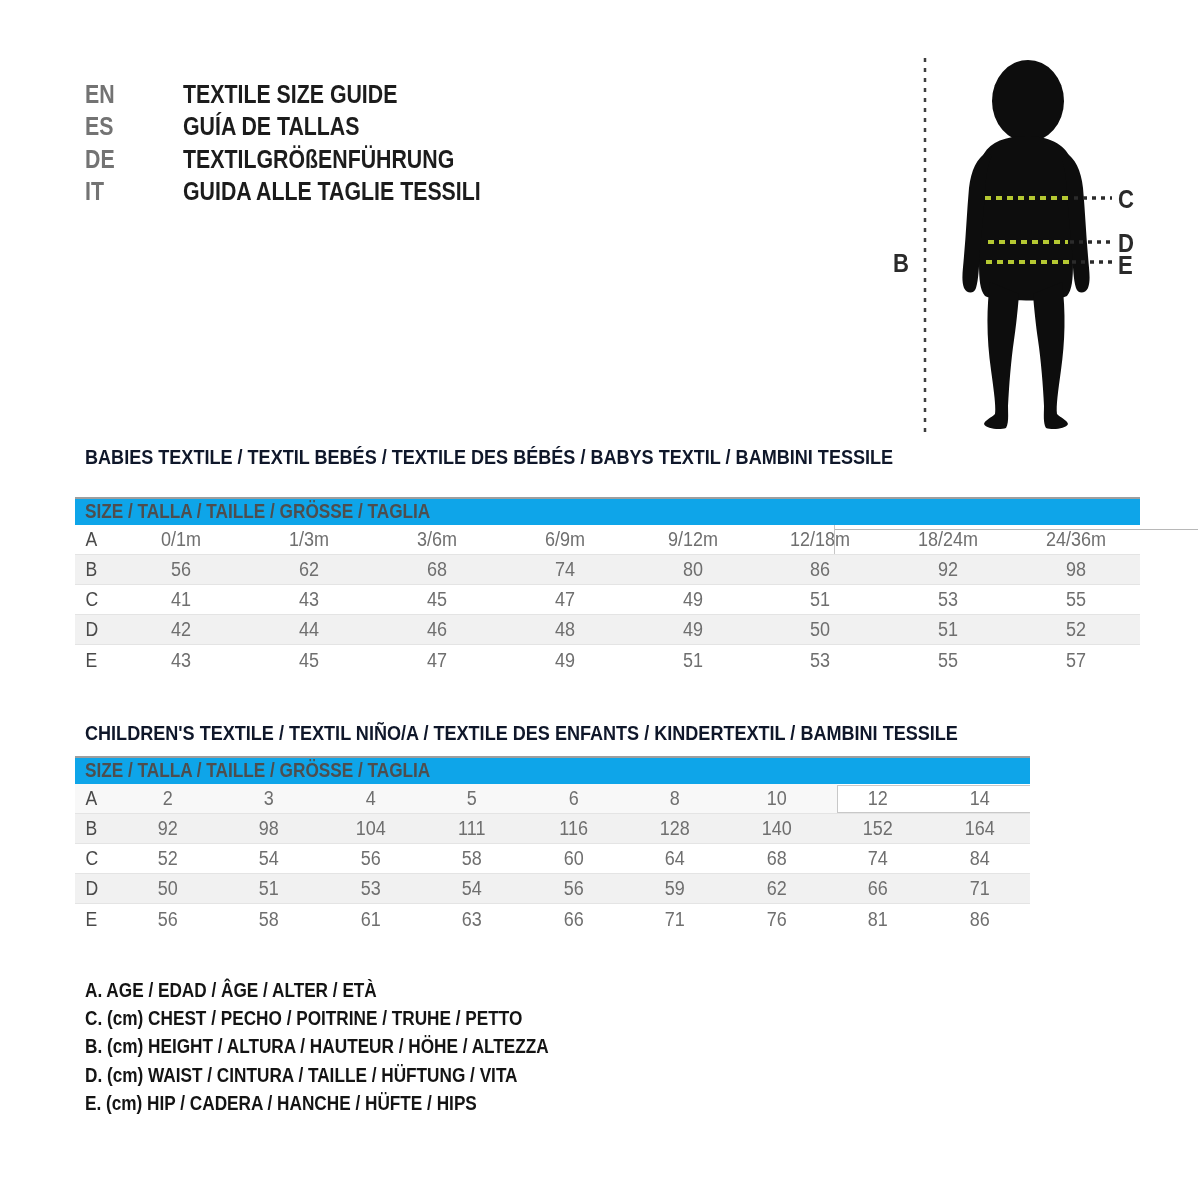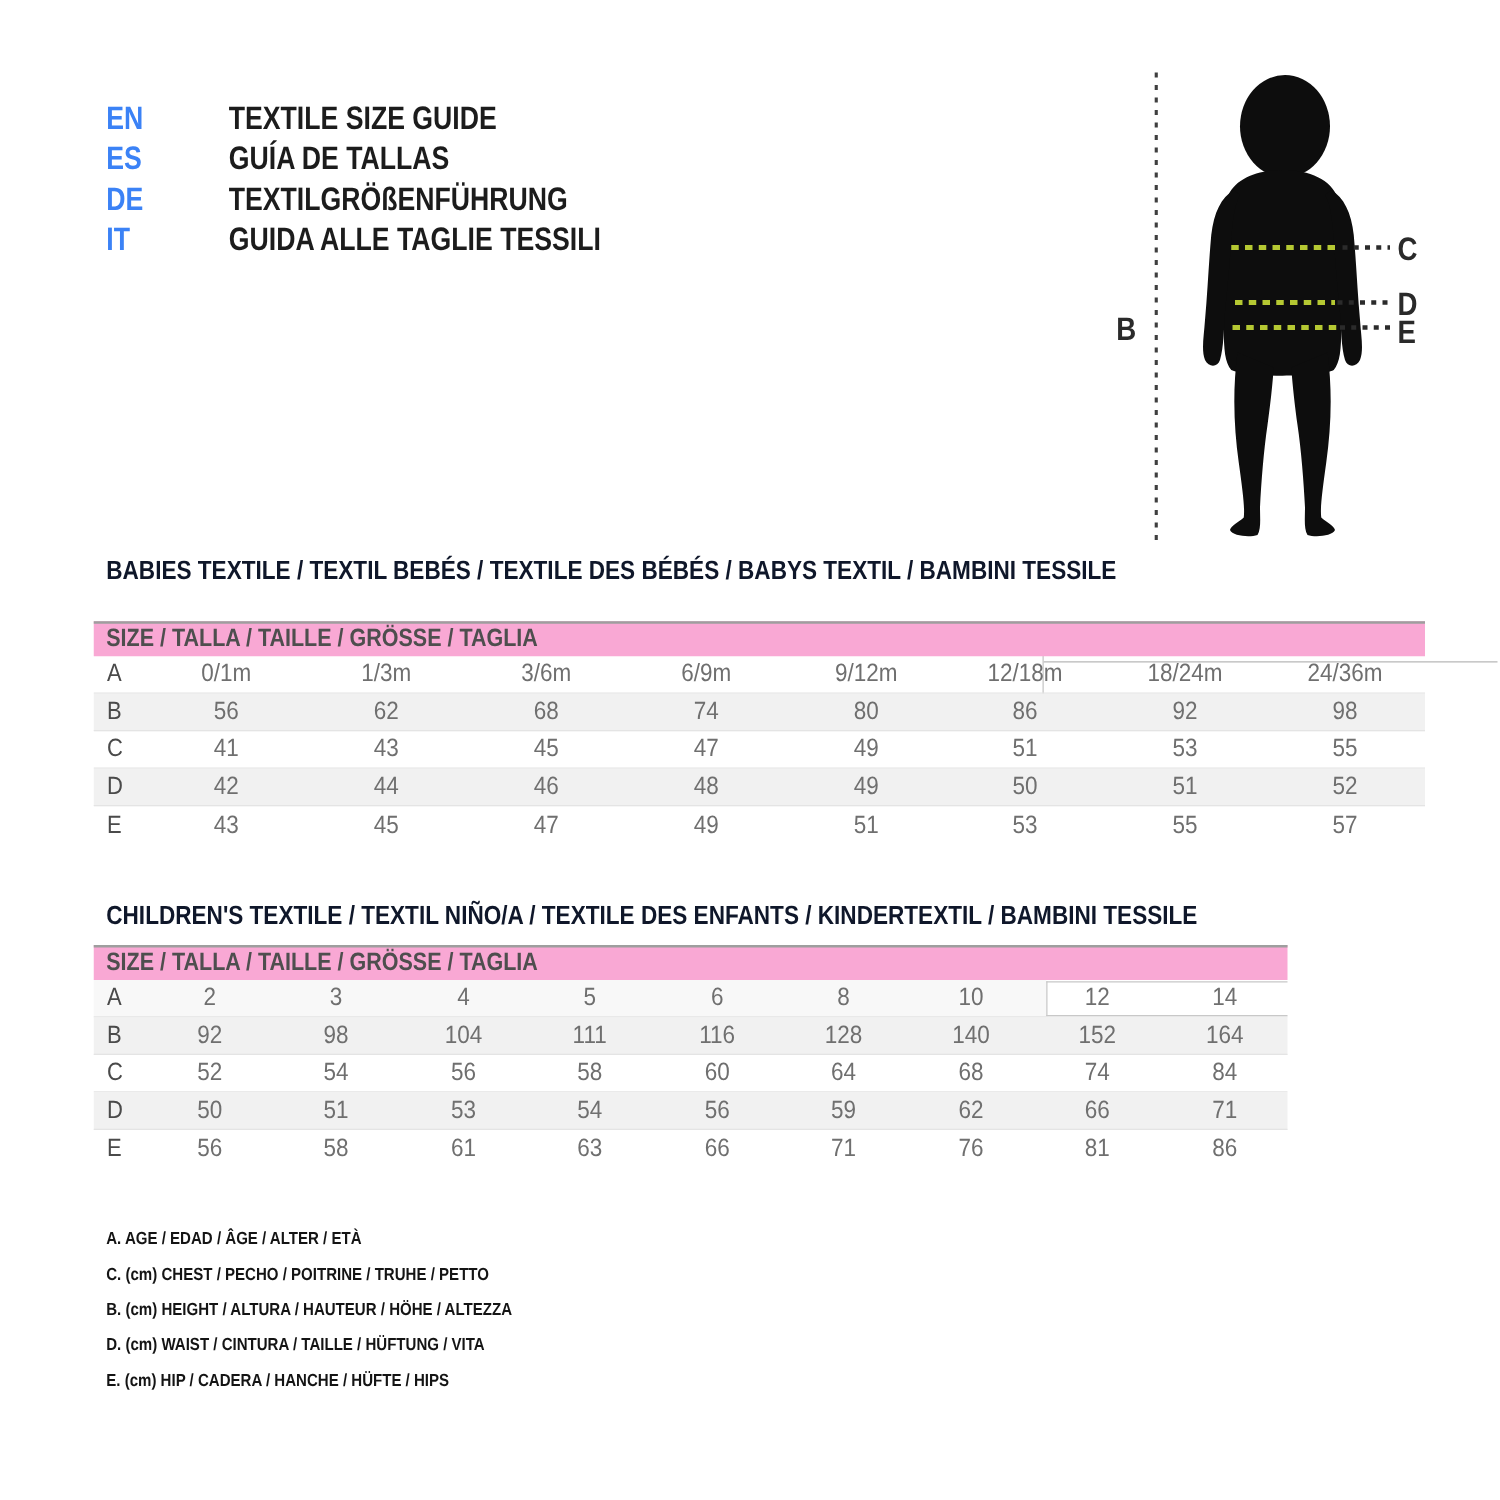--- a/index.html
+++ b/index.html
@@ -5,41 +5,41 @@
   html,body { margin:0; padding:0; background:#ffffff; }
   .page {
     position:relative; width:1200px; height:1200px; background:#ffffff;
     font-family:"Liberation Sans", sans-serif; color:#1a1a1a; overflow:hidden;
   }
   .cond { display:inline-block; transform:scaleX(0.86); transform-origin:0 50%; white-space:nowrap; }
 
   
   .lang-block { position:absolute; left:85px; top:78px; }
   .lang-row { display:flex; height:32.5px; align-items:center; }
-  .lang-code { width:70px; font-weight:bold; font-size:26px; color:#3b82f6; }
+  .lang-code { width:70px; font-weight:bold; font-size:26px; color:#737373; }
   .lang-title { font-weight:bold; font-size:26px; color:#1c1c1c;margin-left:28px; }
   .lang-code .cond, .lang-title .cond { transform:scaleX(0.82); }
 
   
   .fig-svg { position:absolute; left:890px; top:50px; }
   .fig-label { position:absolute; font-size:26px; font-weight:bold; color:#2a2a2a; line-height:1; }
   .fig-label .cond { transform:scaleX(0.85); }
   #lblB { left:893px; top:250px; }
   #lblC { left:1118px; top:186px; }
   #lblD { left:1118px; top:230px; }
   #lblE { left:1118px; top:252px; }
 
   
   .section-title { position:absolute; left:85px; font-size:21px; font-weight:bold; color:#0f172a; white-space:nowrap; }
   #babies-title { top:445px; }
   #children-title { top:721px; }
 
   
   .size-bar {
-    position:absolute; left:75px; height:28px; background:#f9a8d4;
+    position:absolute; left:75px; height:28px; background:#0ea5e9;
     border-top:2px solid #9e9e9e; box-sizing:border-box;
     font-size:20px; font-weight:bold; color:#4e4e4e; line-height:25px; padding-left:10px;
     z-index:2;
   }
   #babies-bar { top:497px; width:1065px; }
   #children-bar { top:756px; width:955px; }
 
   
   .trow {
     position:absolute; left:75px; height:30px; display:flex; align-items:center;
@@ -61,21 +61,21 @@
     content:""; position:absolute; left:0; right:0; top:10px; height:1px; background:#b8b8b8;
   }
   .hl-children {
     position:absolute; left:837px; top:785px; width:193px; height:28px;
     background:#ffffff; border:1px solid #c8c8c8; border-right:none; box-sizing:border-box; z-index:1;
   }
   .rowA-tint { position:absolute; left:75px; top:784px; width:762px; height:30px; background:#f8f8f8; z-index:0; }
 
   
   .legend-block { position:absolute; left:85px; top:976px; }
-  .legend-line { height:28.4px; font-size:14px; font-weight:bold; color:#141414; display:flex; align-items:center; }
+  .legend-line { height:28.4px; font-size:20px; font-weight:bold; color:#141414; display:flex; align-items:center; }
 </style>
 </head>
 <body>
 
 <div class="page">
 
   <div class="lang-block">
     <div class="lang-row">
       <div class="lang-code"><span class="cond">EN</span></div>
       <div class="lang-title"><span class="cond">TEXTILE SIZE GUIDE</span></div>

